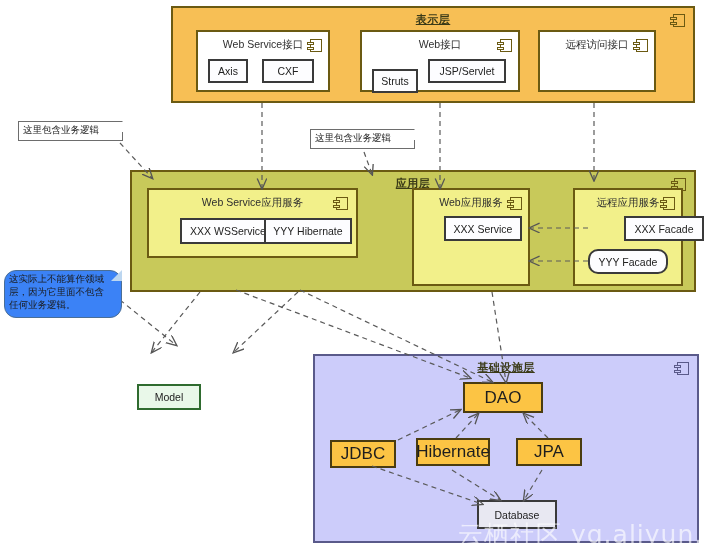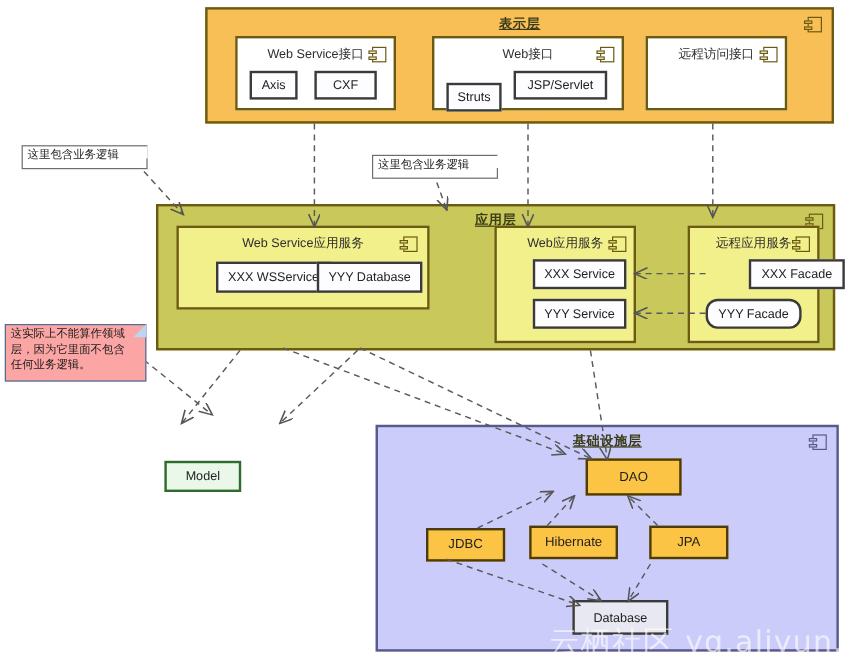--- a/index.html
+++ b/index.html
@@ -67,25 +67,24 @@
     background: #fdfdff;
     z-index: 4;
   }
   .node {
     position: absolute;
     box-sizing: border-box;
     border: 2px solid #4a3c10;
     display: flex;
     align-items: center;
     justify-content: center;
-    font-size: 11px;
+    font-size: 17px;
     color: #1e1e1e;
     background: #fcc444;
     z-index: 4;
-    margin-left: 25px;
   }
 
   
   .cmp-icon {
     position: absolute;
     width: 15px;
     height: 13px;
     z-index: 6;
   }
   .cmp-icon .body {
@@ -113,22 +112,23 @@
     box-sizing: border-box;
     border: 1px solid #6d6d6d;
     background: #ffffff;
     font-size: 9.5px;
     line-height: 1.35;
     color: #1a1a1a;
     padding: 2px 14px 2px 4px;
     z-index: 7;
   }
   .note.blue {
-    background: #fca5a5;
+    background: #3b82f6;
     border-color: #4a6e96;
+    border-radius: 12px;
   }
   .note .fold {
     position: absolute;
     right: -1px; top: -1px;
     width: 0; height: 0;
     border-left: 11px solid transparent;
     border-bottom: 11px solid #ffffff;
     border-top: 0;
   }
   .note.blue .fold { border-bottom-color: #bcd6f0; }
@@ -236,32 +236,31 @@
 
   <div class="pkg" style="left:147px; top:188px; width:211px; height:70px; background:#f2f08a;">
     <div class="pkg-title">Web Service应用服务</div>
     <div class="cmp-icon" style="right:8px; top:7px; background:#f2f08a;">
       <div class="body"></div>
         <div class="tab t1"></div>
         <div class="tab t2"></div>
     </div>
   </div>
   <div class="leaf" style="left:160px; top:218px; width:96px; height:26px;margin-left:20px;">XXX WSService</div>
-  <div class="leaf" style="left:264px; top:218px; width:88px; height:26px;">YYY Database</div>
+  <div class="leaf" style="left:264px; top:218px; width:88px; height:26px;">YYY Hibernate</div>
 
   <div class="pkg" style="left:412px; top:188px; width:118px; height:98px; background:#f2f08a;">
     <div class="pkg-title">Web应用服务</div>
     <div class="cmp-icon" style="right:6px; top:7px; background:#f2f08a;">
       <div class="body"></div>
         <div class="tab t1"></div>
         <div class="tab t2"></div>
     </div>
   </div>
   <div class="leaf" style="left:444px; top:216px; width:78px; height:25px;">XXX Service</div>
-  <div class="leaf" style="left:444px; top:249px; width:78px; height:25px;">YYY Service</div>
 
   <div class="pkg" style="left:573px; top:188px; width:110px; height:98px; background:#f2f08a;">
     <div class="pkg-title">远程应用服务</div>
     <div class="cmp-icon" style="right:6px; top:7px; background:#f2f08a;">
       <div class="body"></div>
         <div class="tab t1"></div>
         <div class="tab t2"></div>
     </div>
   </div>
   <div class="leaf" style="left:624px; top:216px; width:80px; height:25px;">XXX Facade</div>

